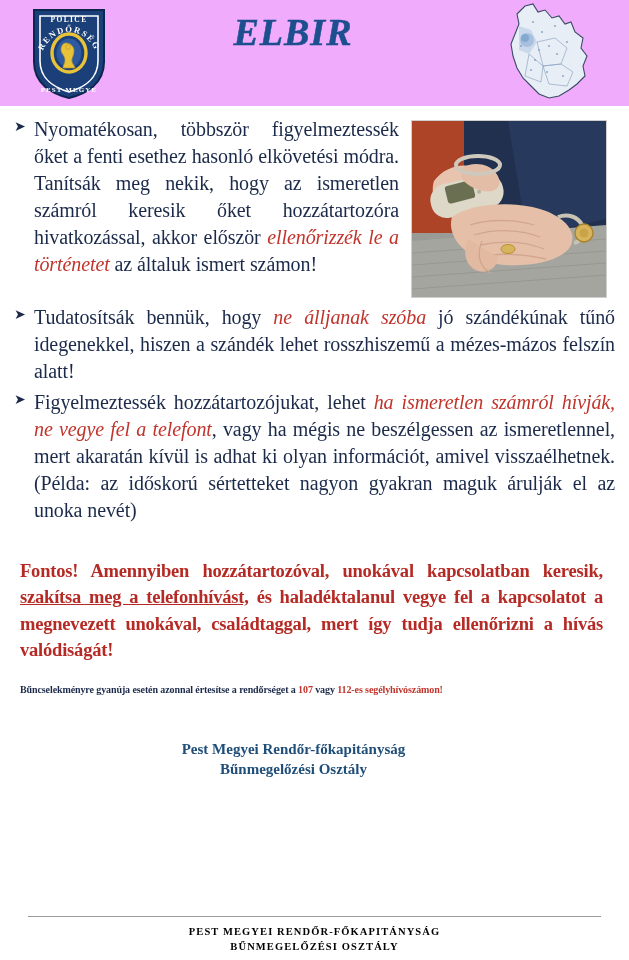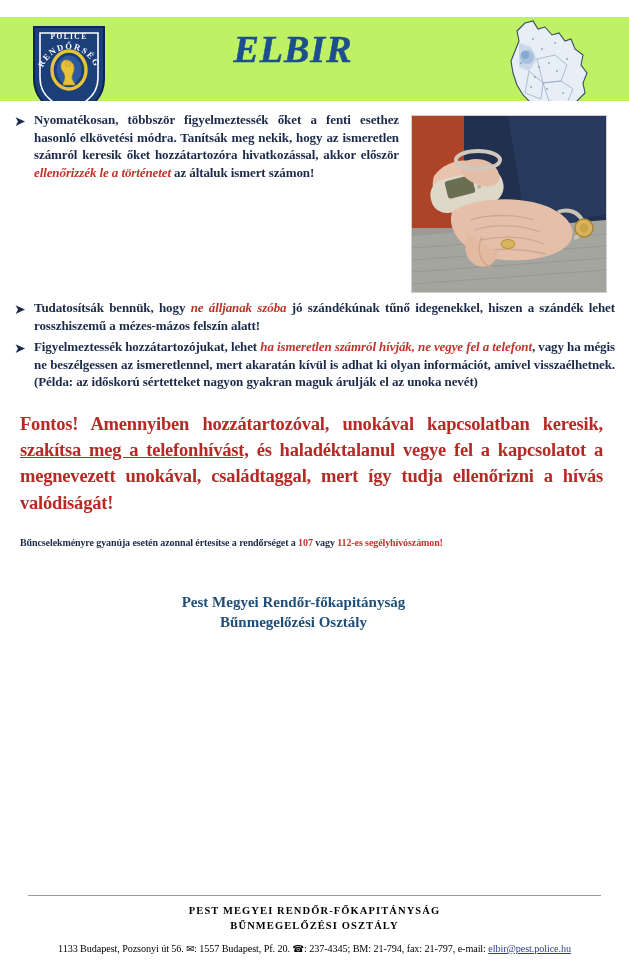--- a/index.html
+++ b/index.html
@@ -13,24 +13,23 @@
     background: #ffffff;
     font-family: "Liberation Serif", serif;
     color: #1b2a4a;
     overflow: hidden;
     position: relative;
   }
 
   
   .header {
     position: relative;
-    height: 84px;
-    background: #bef264;
+    height: 106px;
+    background: #f0abfc;
     overflow: hidden;
-    margin-top: 17px;
   }
   .badge {
     position: absolute;
     left: 30px;
     top: 6px;
     width: 78px;
     height: 94px;
   }
   .badge svg { display: block; }
 
@@ -97,42 +96,42 @@
     width: 20px;
     font-size: 14px;
     line-height: 1.35;
     color: #1b2a4a;
     font-family: "DejaVu Sans", sans-serif;
     padding-top: 1px;
   }
   .bullet-text {
     flex: 1 1 auto;
     text-align: justify;
-    font-size: 13px;
-    font-weight: bold;
+    font-size: 20px;
+    font-weight: normal;
     line-height: 1.35;
     letter-spacing: -0.1px;
   }
   .b1 { width: 285px; }
 
   .red-ital {
     color: #c0342b;
     font-style: italic;
   }
 
   .clearer { clear: both; height: 0; }
 
   
   .fontos {
     color: #b52a24;
     font-weight: bold;
     font-size: 18.5px;
     line-height: 1.42;
     text-align: justify;
-    margin: 20px 12px 0 6px;
+    margin: 34px 12px 0 6px;
     letter-spacing: -0.2px;
   }
   .fontos u { text-decoration: underline; }
 
   .emergency {
     font-weight: bold;
     font-size: 10px;
     line-height: 1.38;
     margin: 20px 12px 16px 6px;
     text-align: left;
@@ -323,14 +322,13 @@
     <div>Bűnmegelőzési Osztály</div>
   </div>
 </div>
 
 <div class="footer">
   <div class="footer-rule"></div>
   <div class="footer-org">
     <div>PEST MEGYEI RENDŐR-FŐKAPITÁNYSÁG</div>
     <div>BŰNMEGELŐZÉSI OSZTÁLY</div>
   </div>
-  <div class="footer-contact"><span>1133 Budapest, Pozsonyi út 56. </span><span class="glyph">✉</span><span>: 1557 Budapest, Pf. 20. </span><span class="glyph">☎</span><span>: 237-4345; BM: 21-794, fax: 21-797, e-mail: </span><a href="#" class="mail-link">elbir@pest.police.hu</a></div>
 </div>
 
 </body></html>

